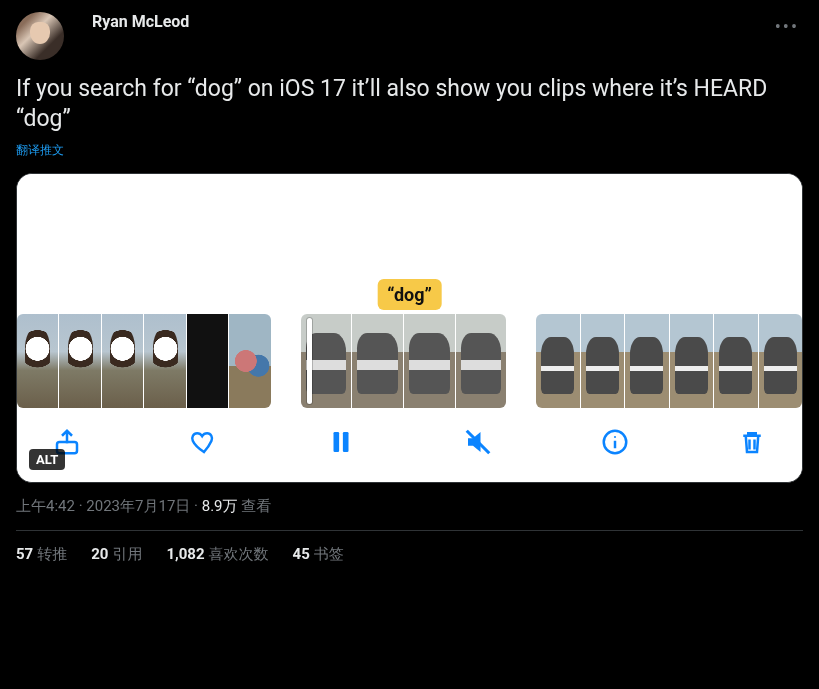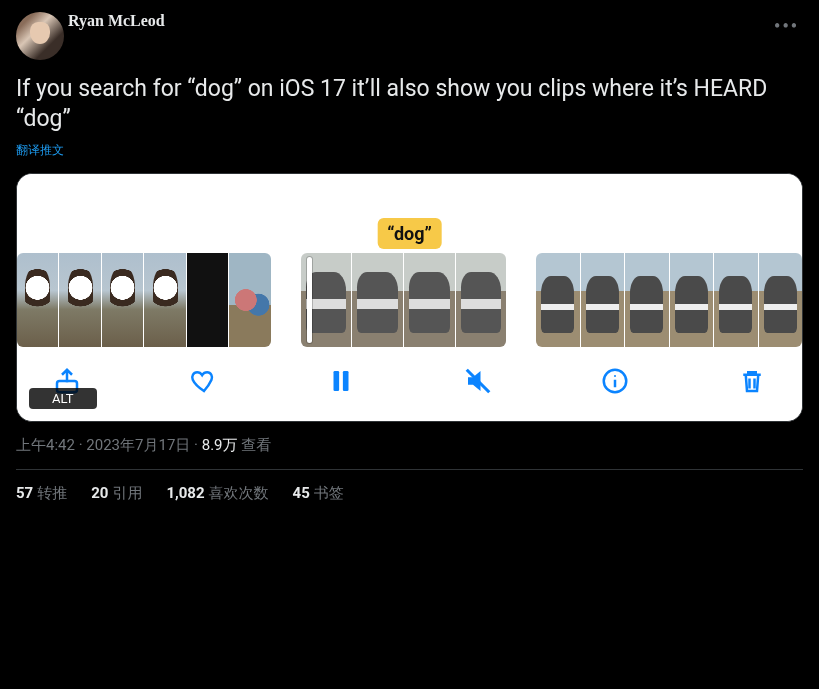--- a/index.html
+++ b/index.html
@@ -10,22 +10,21 @@
     width: 819px;
     height: 689px;
     overflow: hidden;
   }
   .tweet {
     padding: 12px 16px;
   }
   .header-row {
     display: flex;
     align-items: flex-start;
-    gap: 4px;
-    font-family: Liberation Serif, serif;
+    gap: 28px;
   }
   .avatar {
     width: 48px;
     height: 48px;
     border-radius: 50%;
     background: linear-gradient(135deg, #8a6d5a 20%, #d9c6b5 40%, #3a2e28 70%);
     flex-shrink: 0;
     overflow: hidden;
     position: relative;
   }
@@ -68,21 +67,21 @@
   }
   .media-card {
     margin-top: 14px;
     background: #fff;
     border-radius: 16px;
     border: 1px solid #2f3336;
     overflow: hidden;
     position: relative;
   }
   .media-top {
-    height: 79px;
+    height: 140px;
     background: #fff;
     position: relative;
   }
   .search-chip {
     position: absolute;
     left: 50%;
     transform: translateX(-50%);
     bottom: 4px;
     background: #f7c948;
     color: #111;
@@ -147,23 +146,23 @@
     justify-content: center;
   }
   .tb-btn svg { width: 30px; height: 30px; stroke: #0b84ff; fill: none; stroke-width: 2; }
   .tb-btn.pause svg rect { fill: #0b84ff; stroke: none; }
   .alt-badge {
     position: absolute;
     left: 12px;
     bottom: 12px;
     background: rgba(0,0,0,0.8);
     color: #fff;
-    font-weight: 400;
+    font-weight: 700;
     font-size: 13px;
-    padding: 3px 23px;
+    padding: 3px 7px;
     border-radius: 4px;
   }
   .meta-row {
     margin-top: 14px;
     font-size: 15px;
     color: #71767b;
   }
   .meta-row .strong { color: #e7e9ea; font-weight: 400; }
   .divider {
     height: 1px;

